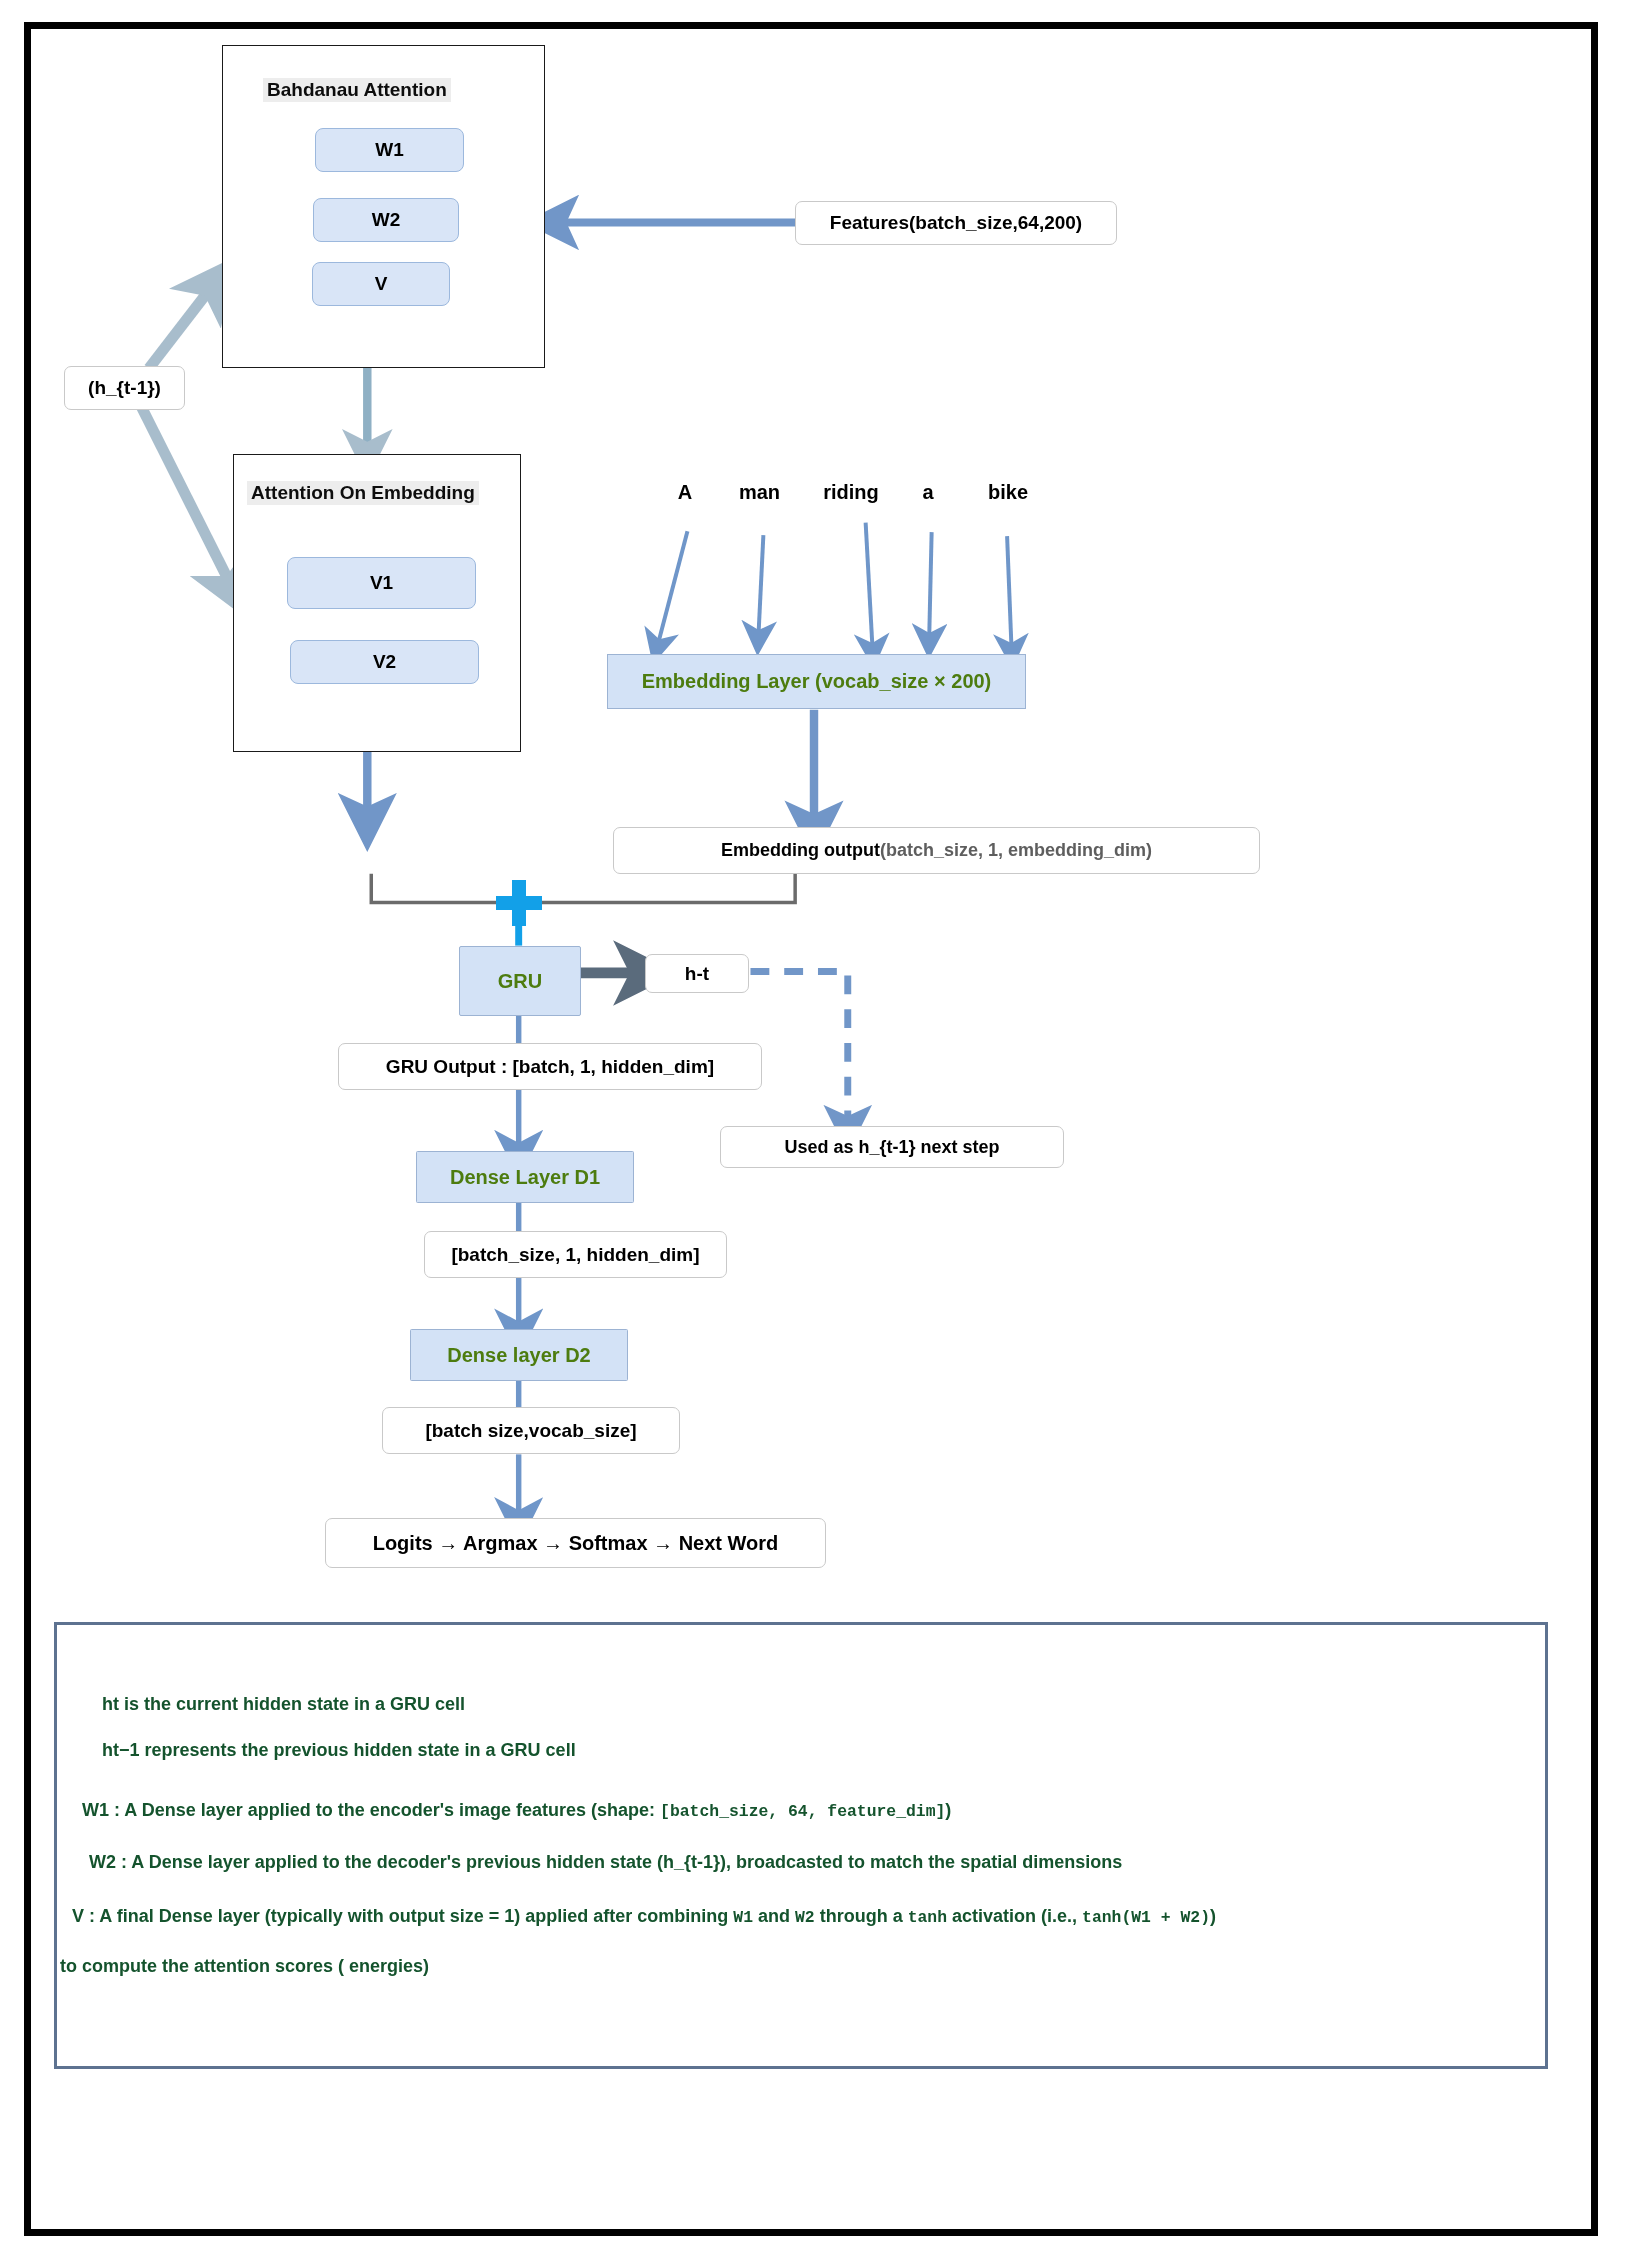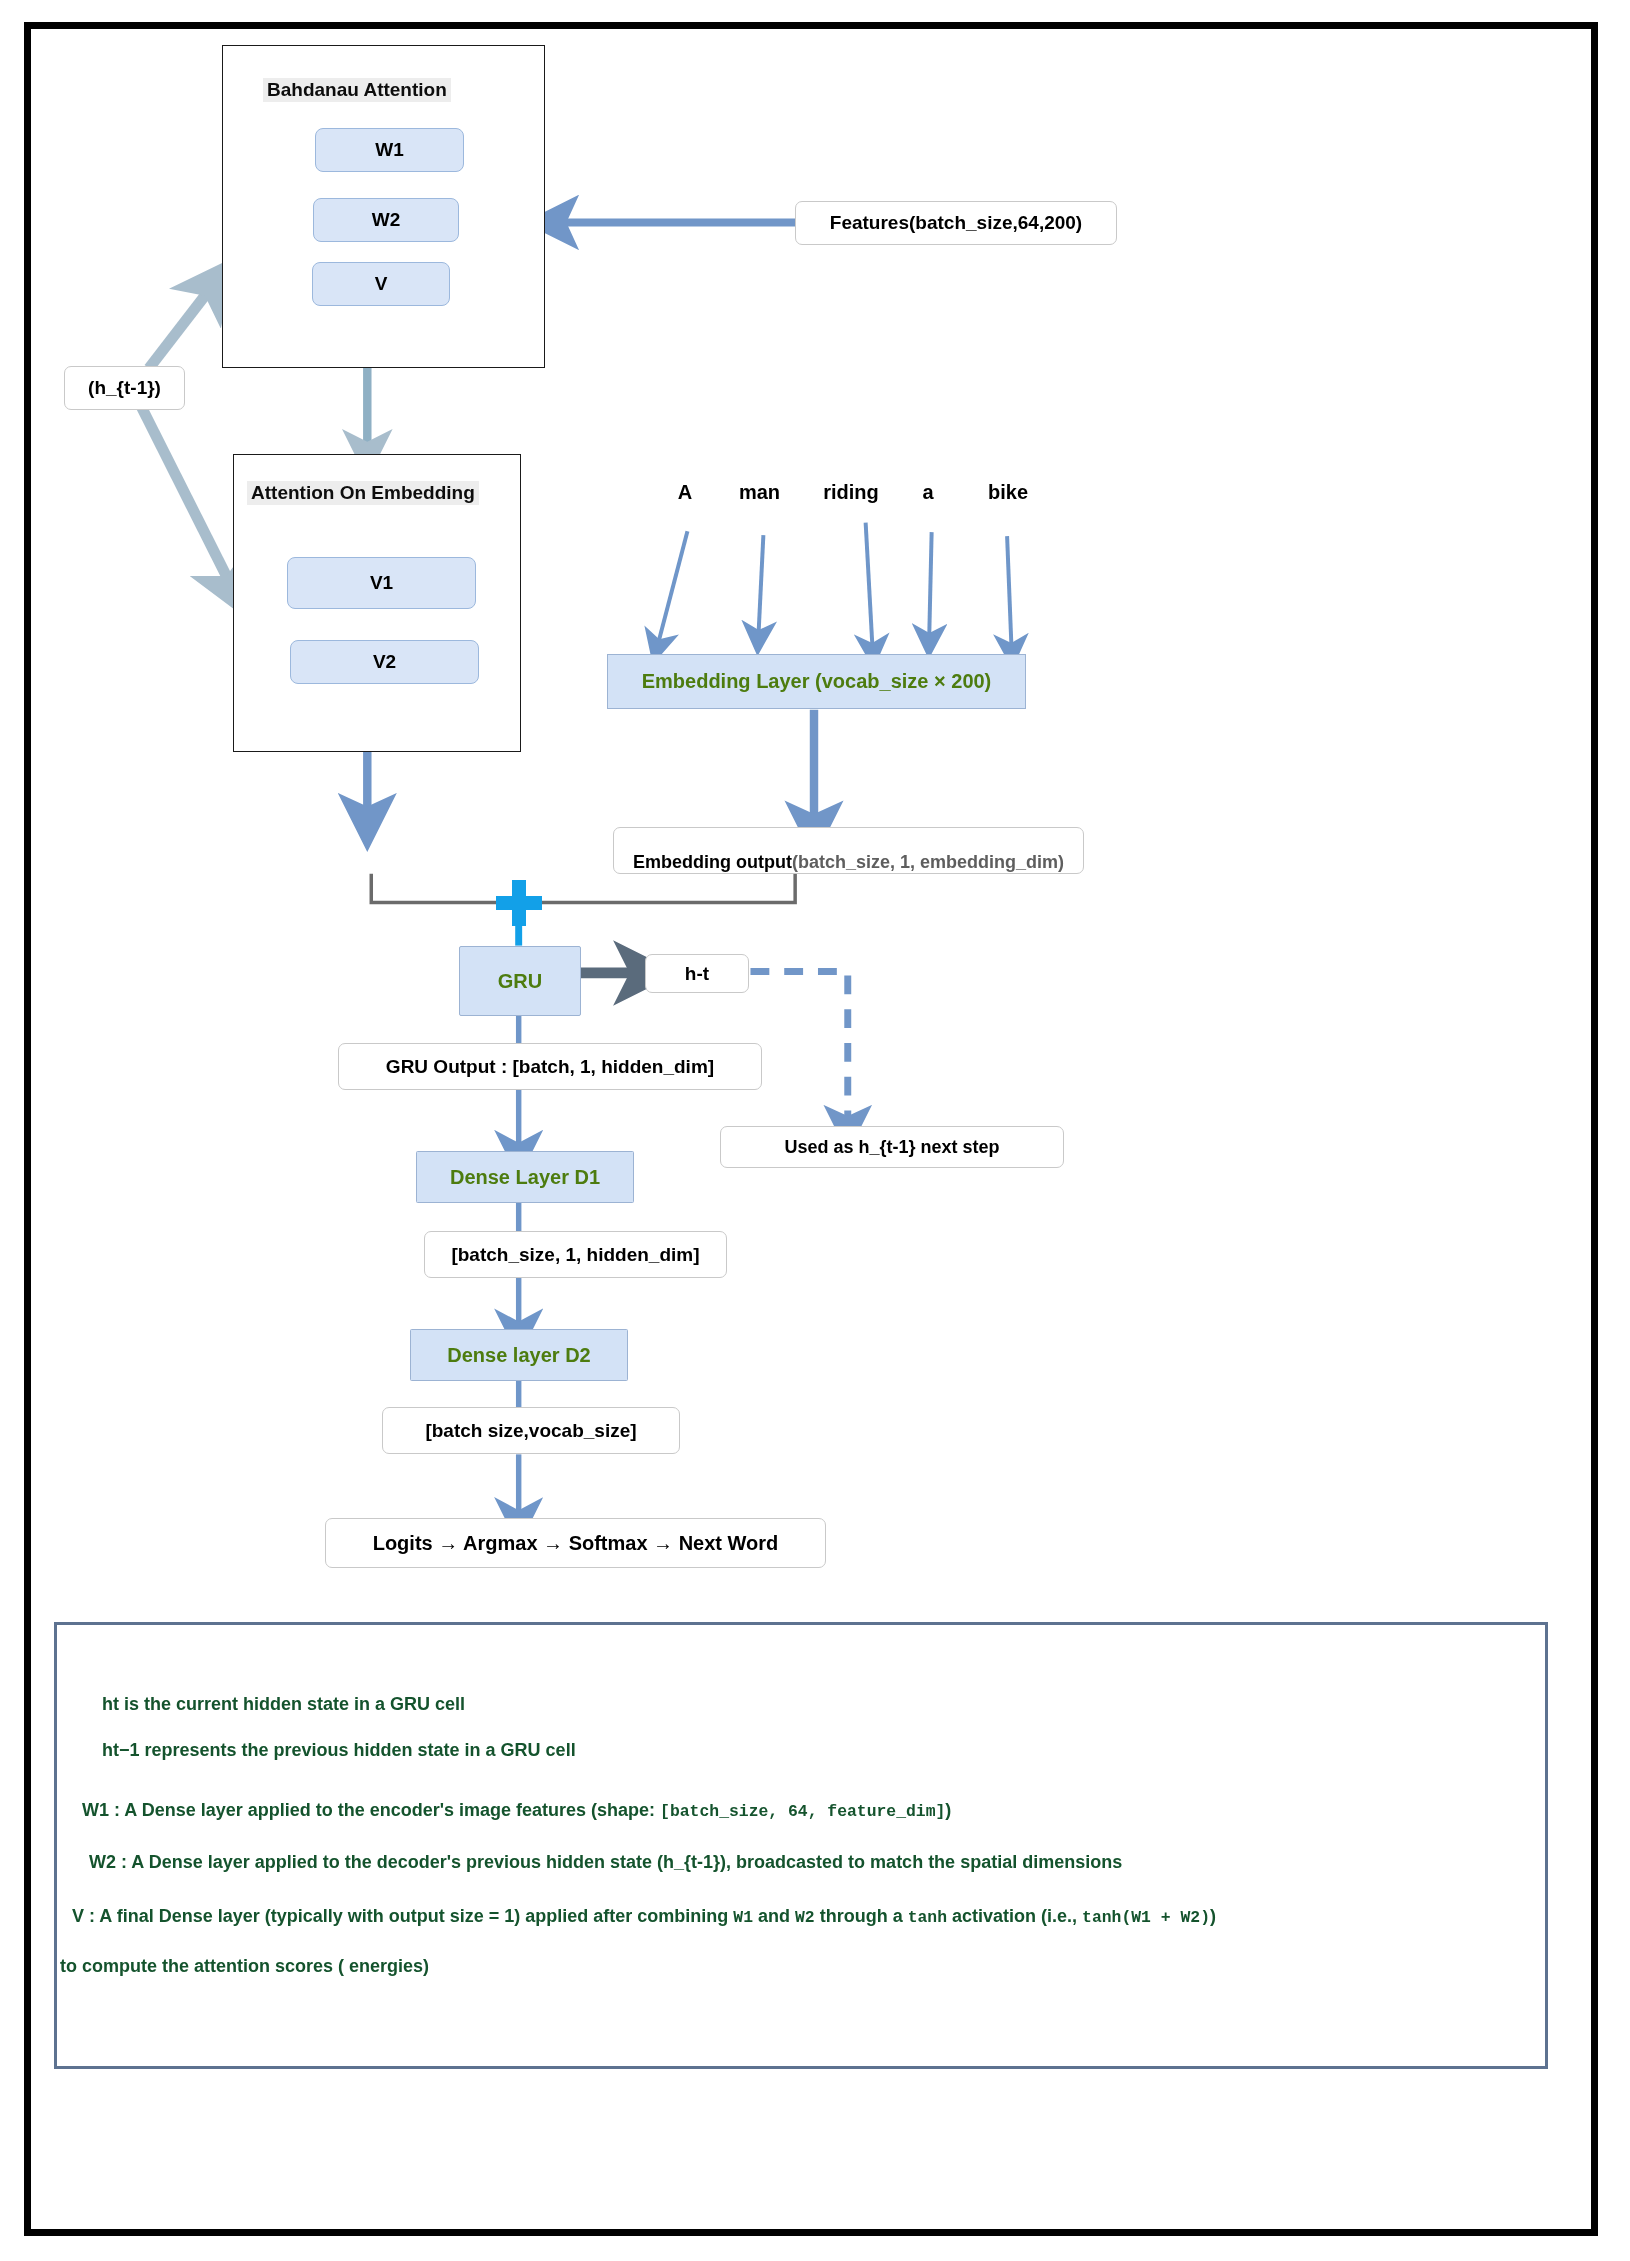--- a/index.html
+++ b/index.html
@@ -145,21 +145,21 @@
 
   <div class="node plain-label" style="left:665px;top:477px;width:40px;height:30px;font-size:20px;">A</div>
   <div class="node plain-label" style="left:720px;top:477px;width:79px;height:30px;font-size:20px;">man</div>
   <div class="node plain-label" style="left:804px;top:477px;width:94px;height:30px;font-size:20px;">riding</div>
   <div class="node plain-label" style="left:908px;top:477px;width:40px;height:30px;font-size:20px;">a</div>
   <div class="node plain-label" style="left:966px;top:477px;width:84px;height:30px;font-size:20px;">bike</div>
 
   <div class="node blue-rect" style="left:607px;top:654px;width:419px;height:55px;font-size:20px;border-radius:0;">Embedding Layer (vocab_size × 200)</div>
 
 
-  <div class="node white-round" style="left:613px;top:827px;width:471px;height:47px;font-size:18px;align-items:flex-end;">
+  <div class="node white-round" style="left:613px;top:827px;width:647px;height:47px;font-size:18px;">
     <span>Embedding output </span>
       <span class="shape-dim">(batch_size, 1, embedding_dim)</span>
   </div>
 
   <div class="plus-sign" style="left:496px;top:880px;width:46px;height:46px;">
     <div class="bar-h" style="left:0;top:16.4px;width:46px;height:14px;"></div>
     <div class="bar-v" style="left:16px;top:0;width:14px;height:46px;"></div>
   </div>
 
   <div class="node blue-rect" style="left:459px;top:946px;width:122px;height:70px;font-size:20px;border-radius:2px;">GRU</div>

